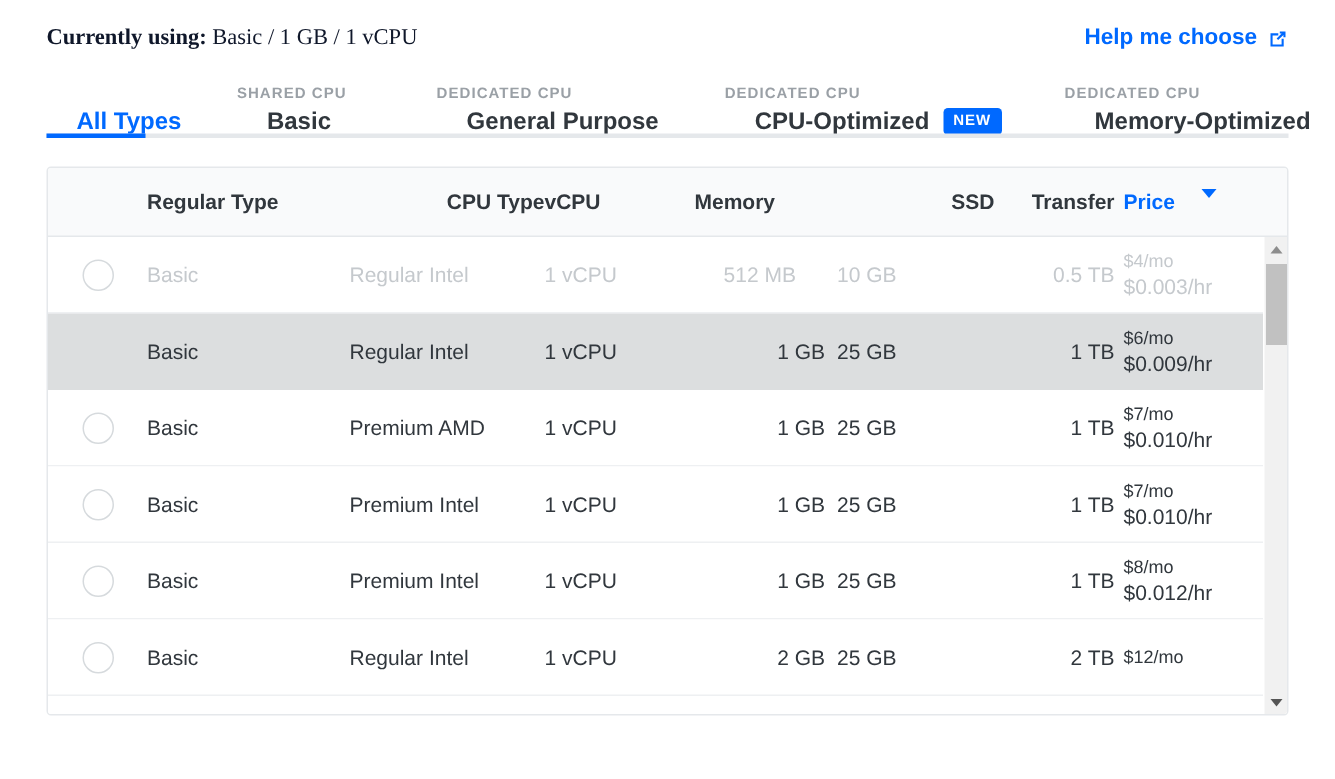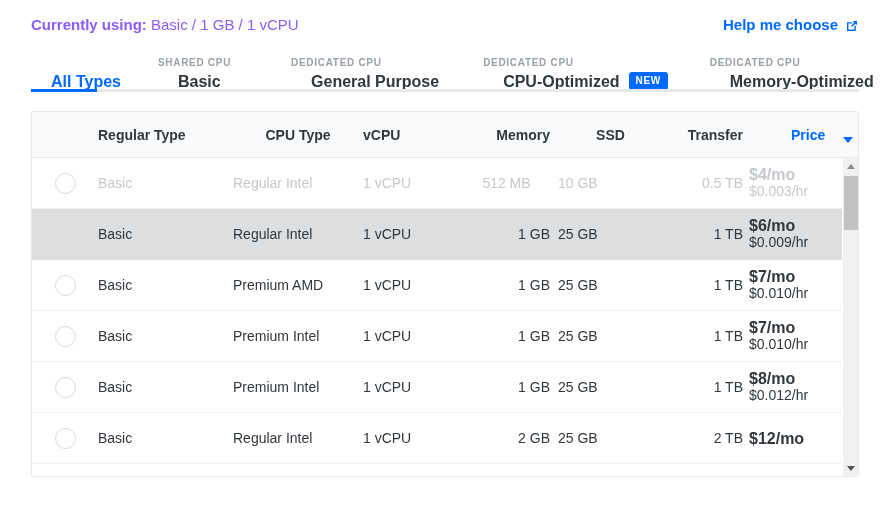--- a/index.html
+++ b/index.html
@@ -19,22 +19,23 @@
   
   .top-row {
     display: flex;
     align-items: baseline;
     justify-content: space-between;
     padding: 16px 31px 0 31px;
     height: 22px;
   }
   .currently-using {
     font-size: 15px;
-    color: #8b5cf6;
+    color: #0f172a;
     white-space: nowrap;
+    font-family: Liberation Serif, serif;
   }
   .currently-using .lbl {
     font-weight: bold;
   }
   .currently-using .val {
     font-weight: normal;
   }
   .help-link {
     font-size: 15px;
     font-weight: bold;
@@ -153,23 +154,22 @@
   .thead .th {
     font-size: 14px;
     font-weight: bold;
     color: #31373d;
     white-space: nowrap;
   }
   .th.sorted {
     color: #0069ff;
     cursor: pointer;
     display: flex;
-    align-items: flex-end;
+    align-items: flex-start;
     gap: 18px;
-    margin-left: 42px;
   }
   .caret-down {
     width: 0;
     height: 0;
     border-left: 5px solid transparent;
     border-right: 5px solid transparent;
     border-top: 6px solid #0069ff;
     display: inline-block;
   }
 
@@ -210,39 +210,39 @@
   .c-mt     { width: 135px; flex: 0 0 135px; }
   .c-cpu    { width: 130px; flex: 0 0 130px; }
   .c-vcpu   { width: 100px; flex: 0 0 100px; }
   .c-mem    { width: 95px;  flex: 0 0 95px;  }
   .c-ssd    { width: 105px; flex: 0 0 105px; }
   .c-xfer   { width: 86px;  flex: 0 0 86px;  }
   .c-price  { flex: 1 1 auto; }
 
   
   .thead .c-mt   { text-align: left; }
-  .thead .c-cpu  { text-align: center; }
+  .thead .c-cpu  { text-align: right; }
   .thead .c-vcpu { text-align: left; }
-  .thead .c-mem  { text-align: right; padding-right: 8px; box-sizing: border-box; }
-  .thead .c-ssd  { text-align: center; }
+  .thead .c-mem  { padding-right: 8px; box-sizing: border-box; }
+  .thead .c-ssd  { text-align: right; }
   .thead .c-xfer { text-align: right; padding-right: 6px; box-sizing: border-box;}
   .thead .c-price{ text-align: left; }
   .thead .c-price .th.sorted { display:inline-flex; }
 
   .radio {
     width: 21px;
     height: 21px;
     border-radius: 50%;
     border: 1px solid #d6dadd;
     background: #ffffff;
     box-sizing: border-box;
   }
   .price-mo {
-    font-size: 16px;
-    font-weight: bold;
+    font-size: 12px;
+    font-weight: normal;
     color: #31373d;
     line-height: 17px;
   }
   .price-hr {
     font-size: 14px;
     font-weight: normal;
     color: #31373d;
     line-height: 17px;
   }
 

